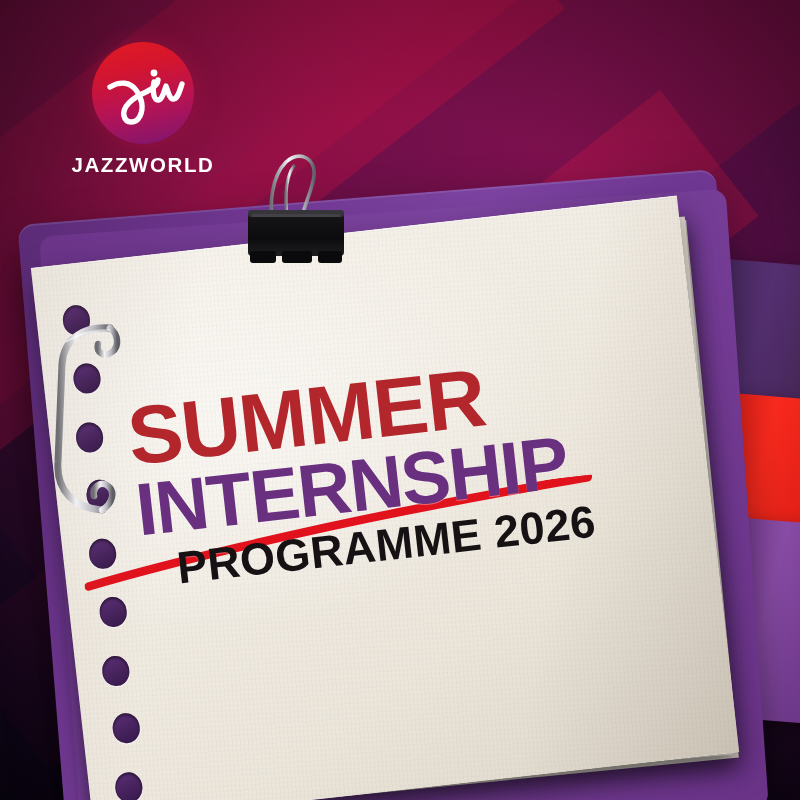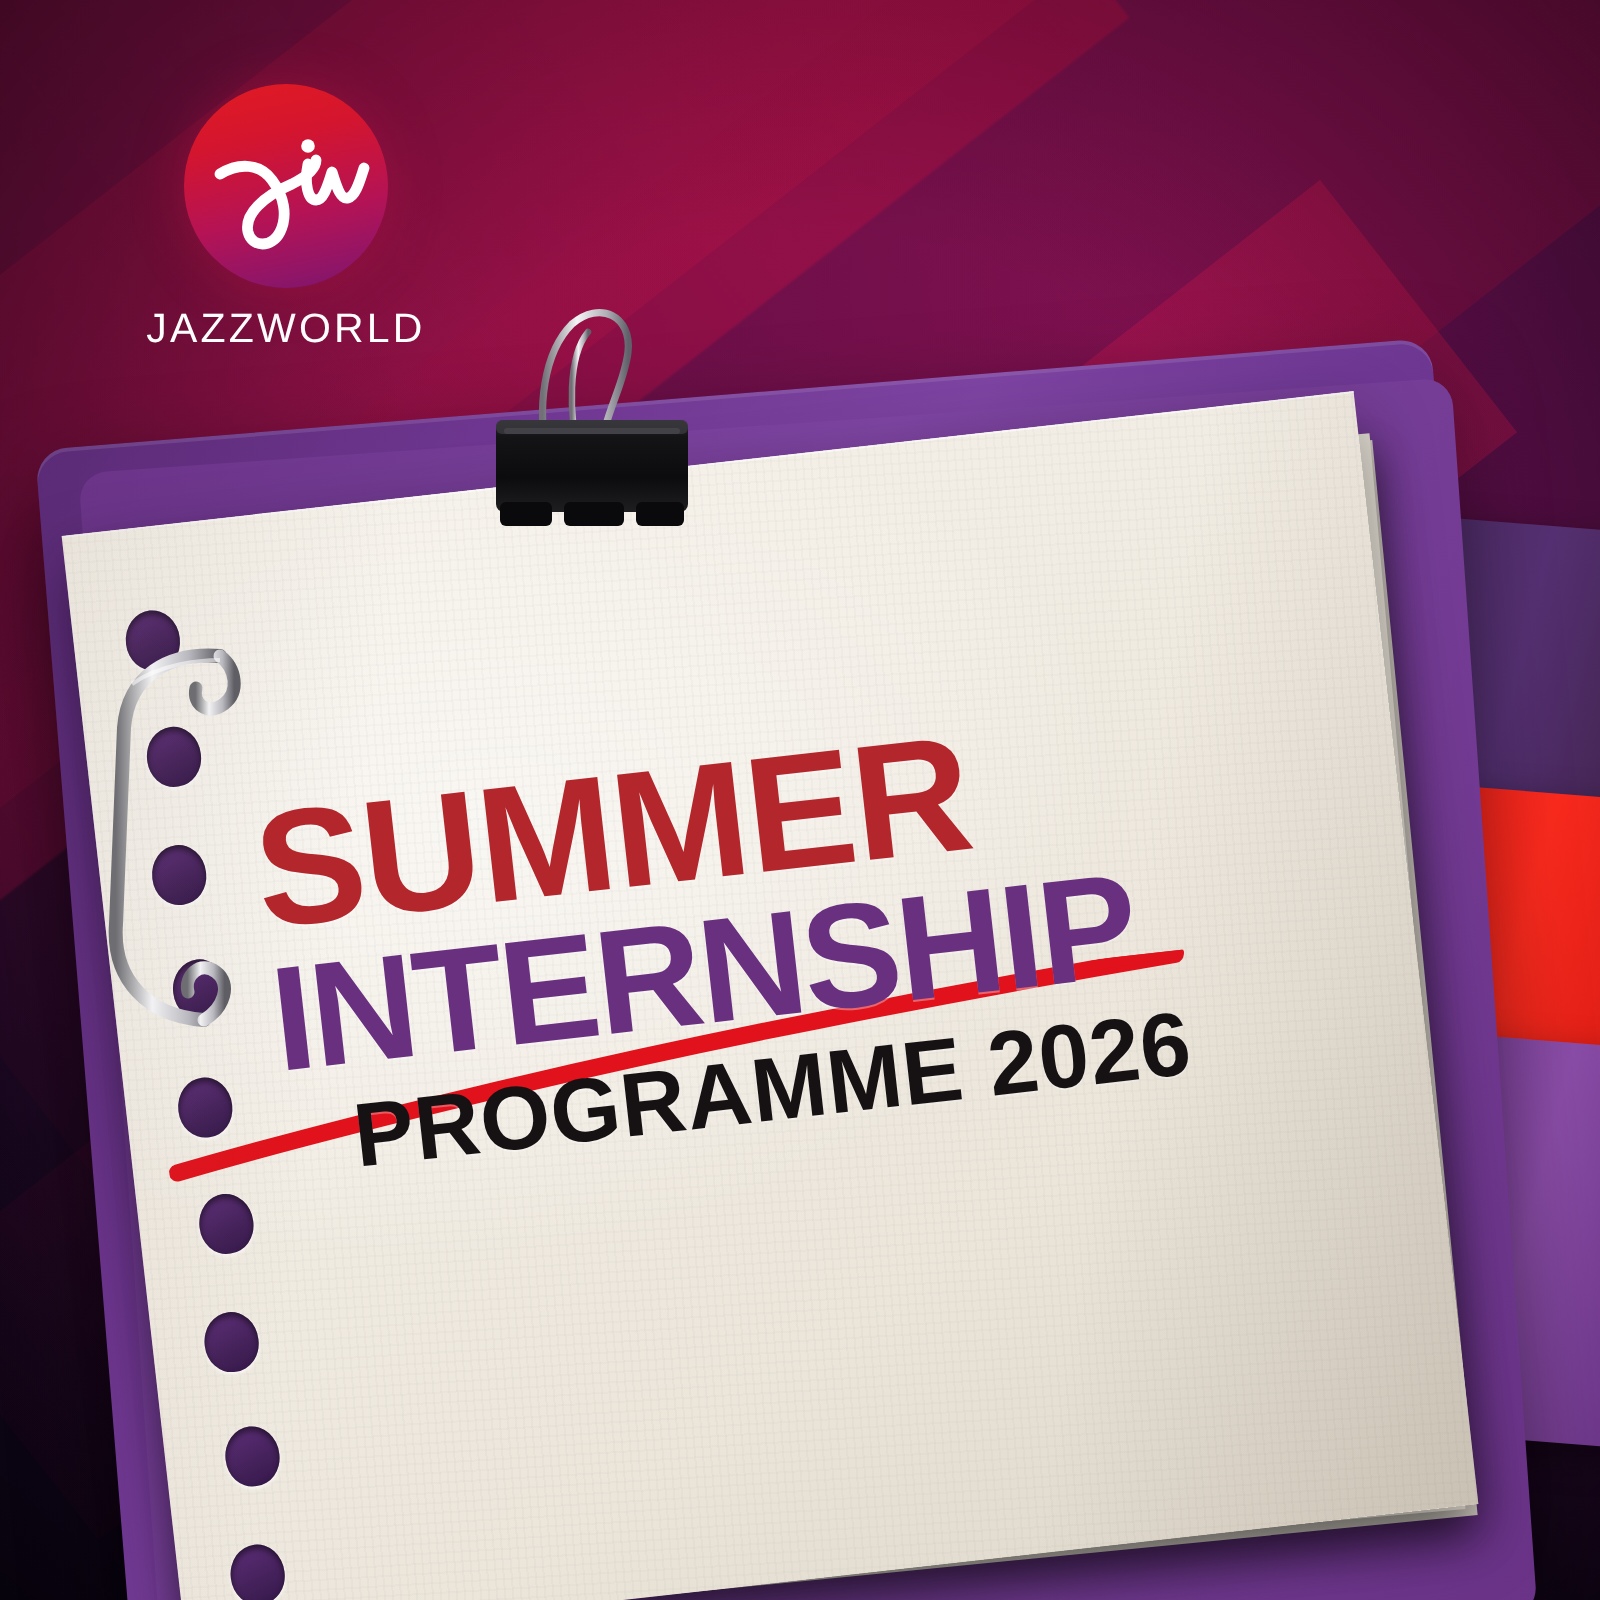--- a/index.html
+++ b/index.html
@@ -73,21 +73,21 @@
     margin: 0 auto;
     border-radius: 50%;
     background: linear-gradient(168deg, #E21B23 0%, #D4152E 28%, #B51355 62%, #8E1568 88%, #74156A 100%);
     box-shadow: 0 0 26px rgba(200,20,70,0.35);
   }
   .logo-mark svg { position: absolute; left: 0; top: 0; }
   .logo-word {
     margin-top: 11px;
     color: #FFFFFF;
     font-size: 20.5px;
-    font-weight: 400;
+    font-weight: 700;
     letter-spacing: 1.6px;
     line-height: 1;
     white-space: nowrap;
   }
 
   
   #notebook {
     position: absolute;
     left: 0; top: 0;
     width: 800px; height: 800px;

